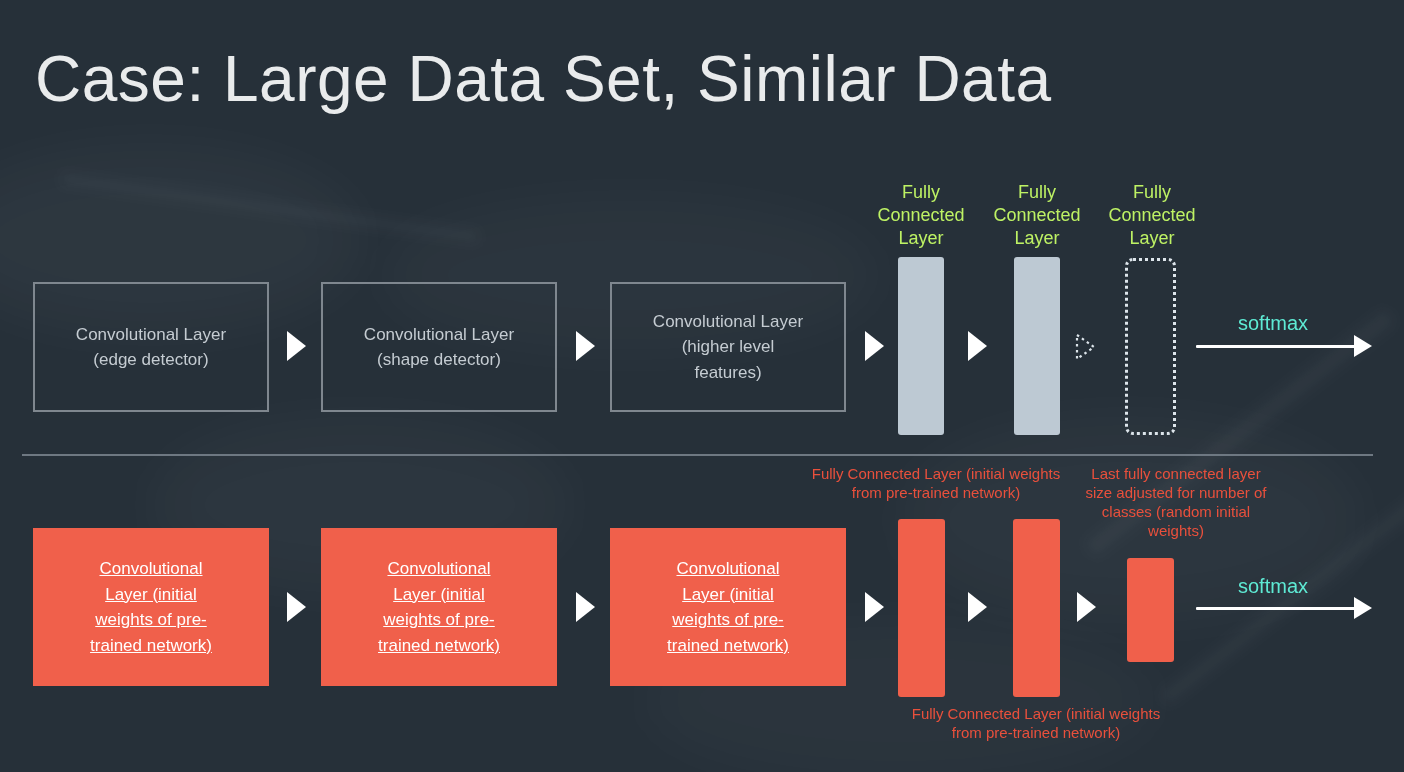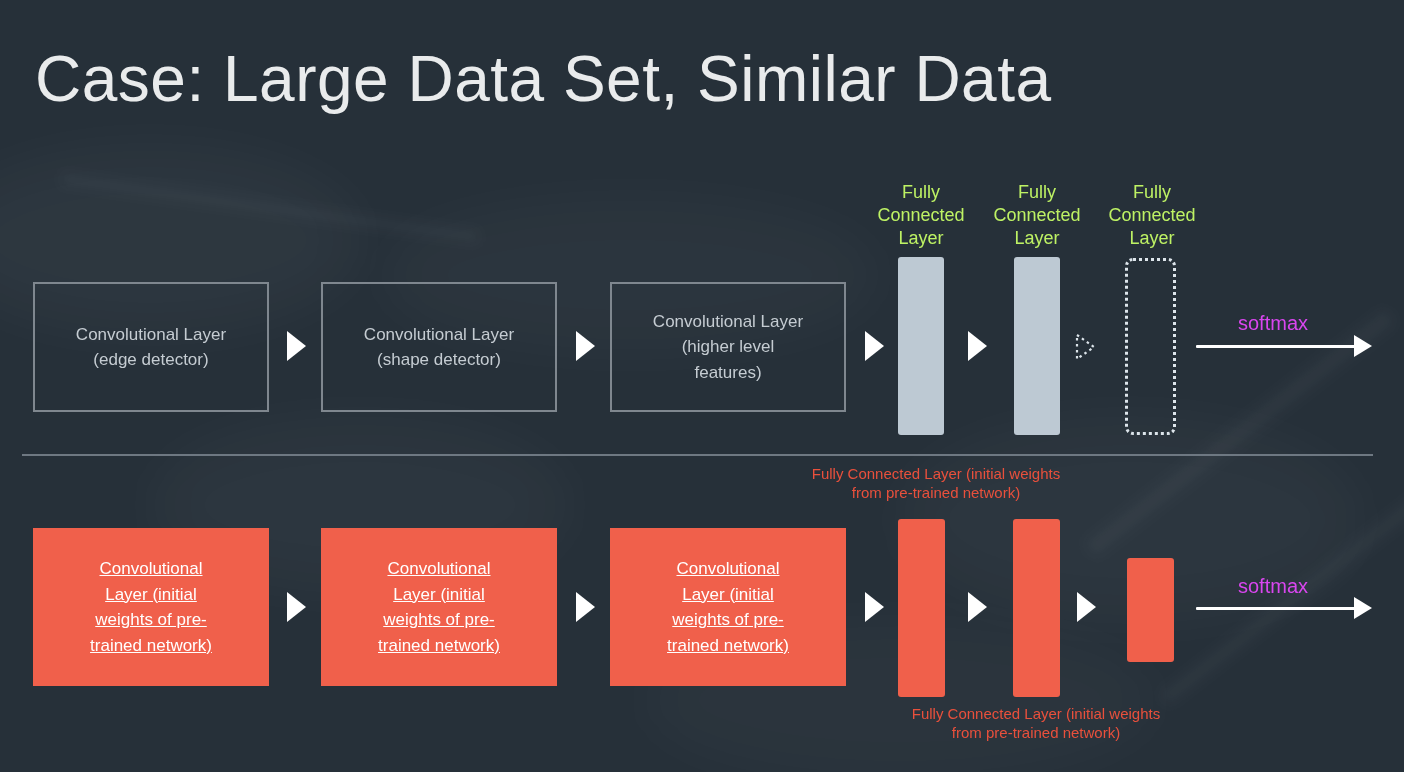--- a/index.html
+++ b/index.html
@@ -50,21 +50,21 @@
     position:absolute; width:120px; text-align:center;
     color:#bef264; font-size:18px; line-height:1.28;
   }
   .bar { position:absolute; border-radius:3px; }
   .bar.light { background:#BDC9D3; }
   .bar.orange { background:#F0604B; }
   .bar.dotted { border:3px dotted #DDE5EB; background:transparent; border-radius:8px; }
 
   .softmax-label {
     position:absolute; width:130px; text-align:center;
-    color:#d946ef; font-size:20px;
+    color:#5eead4; font-size:20px;
   }
   .arrow-line { position:absolute; height:3px; background:#FFFFFF; border-radius:1px; }
   .arrow-head {
     position:absolute; width:0; height:0;
     border-top:11px solid transparent;
     border-bottom:11px solid transparent;
     border-left:18px solid #FFFFFF;
   }
 
   .divider { position:absolute; left:22px; top:454px; width:1351px; height:2px; background:#6E7882; }
@@ -121,20 +121,21 @@
 
   <div class="bar dotted" style="left:1125px; top:258px; width:51px; height:177px;"></div>
 
   <div class="softmax-label" style="left:1208px; top:312px;">softmax</div>
   <div class="arrow-line" style="left:1196px; top:345px; width:160px;"></div>
   <div class="arrow-head" style="left:1354px; top:335px;"></div>
 
   <div class="divider"></div>
 
   <div class="annotation ann-top">Fully Connected Layer (initial weights from pre-trained network)</div>
+  <div class="annotation ann-right">Last fully connected layer size adjusted for number of classes (random initial weights)</div>
   <div class="annotation ann-bottom">Fully Connected Layer (initial weights from pre-trained network)</div>
 
   <div class="conv-box filled" style="left:33px; top:528px;">
     <div class="inner-bot">Convolutional Layer (initial weights of pre-trained network)</div>
   </div>
   <div class="conv-box filled" style="left:321px; top:528px;">
     <div class="inner-bot">Convolutional Layer (initial weights of pre-trained network)</div>
   </div>
   <div class="conv-box filled" style="left:610px; top:528px;">
     <div class="inner-bot">Convolutional Layer (initial weights of pre-trained network)</div>

